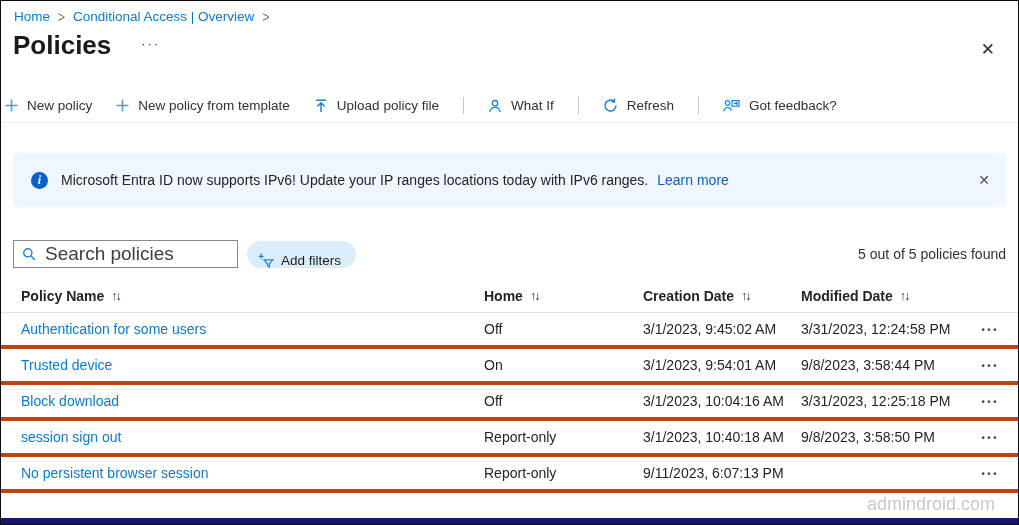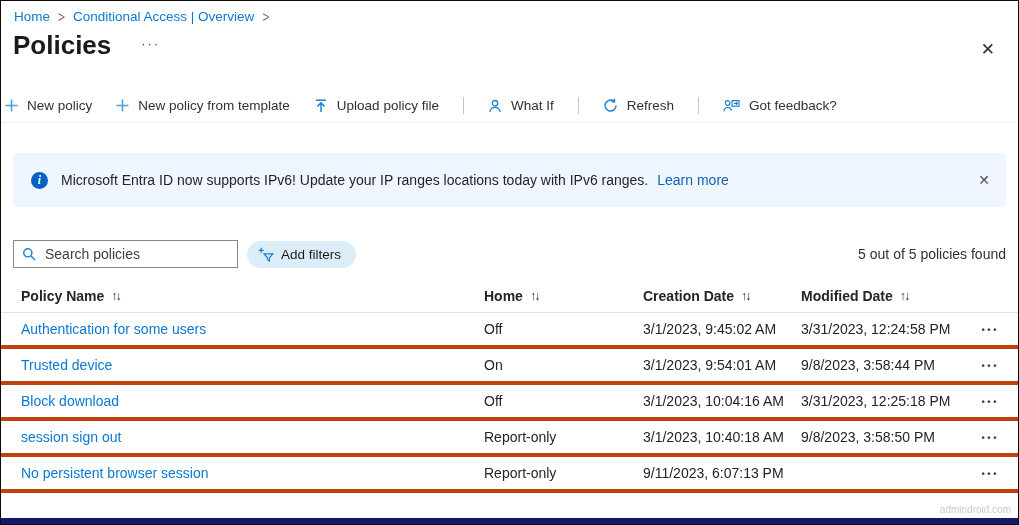--- a/index.html
+++ b/index.html
@@ -35,39 +35,39 @@
   .info-icon { flex:0 0 auto; width:17px; height:17px; border-radius:50%; background:#0762c8; color:#fff;
                display:flex; align-items:center; justify-content:center; margin-right:13px;
                font-family:"Liberation Serif", serif; font-style:italic; font-weight:700; font-size:12px; }
   .banner-link { color:#0e63b3; margin-left:9px; cursor:pointer; white-space:nowrap; }
   .banner-close { margin-left:auto; color:#50504e; font-size:14px; cursor:pointer; padding-left:12px; }
 
   
   .filter-row { display:flex; align-items:center; margin:33px 12px 0 12px; }
   .search-box { display:flex; align-items:center; gap:7px; width:225px; height:28px;
                 border:1px solid #8a8886; background:#fff; padding:0 8px; }
-  .search-box input { border:none; outline:none; width:100%; font-size:14px; color:#1b1a19;
+  .search-box input { border:none; outline:none; width:100%; font-size:19px; color:#1b1a19;
                       font-family:"Liberation Sans", sans-serif; background:transparent; }
   .search-box input::placeholder { color:#3f3e3d; opacity:1; }
-  .add-filters { display:flex; align-items:center; gap:7px; margin-left:9px; height:27px; padding:0 15px 0 11px;
+  .add-filters { display:flex; align-items:flex-end; gap:7px; margin-left:9px; height:27px; padding:0 15px 0 11px;
                  background:#dcedfa; border-radius:14px; font-size:13.5px; color:#1b1a19; cursor:pointer; }
   .result-count { margin-left:auto; font-size:14px; color:#323130; }
 
   
   .table { margin-top:12px; }
   .thead, .trow { display:grid; grid-template-columns:463px 159px 158px 180px 1fr; padding-left:20px; align-items:center; }
   .thead { height:33px; border-bottom:1px solid #e3e1df; font-size:14px; font-weight:700; color:#252423; }
   .th { display:flex; align-items:center; gap:7px; cursor:pointer; }
   .sort-glyph { font-size:12.5px; font-weight:400; color:#33322f; letter-spacing:-2px; }
   .trow { height:36px; border-bottom:4px solid #c2410c; font-size:14px; color:#252423; }
   .policy-link { color:#0b79d0; cursor:pointer; white-space:nowrap; }
   .cell-more { text-align:right; padding-right:19px; color:#3b3a39; font-size:9.5px; font-weight:700;
                letter-spacing:2.5px; cursor:pointer; }
 
-  .watermark { position:absolute; right:7px; bottom:9px; color:#c9c9c9; font-size:10px; }
+  .watermark { position:absolute; right:23px; bottom:9px; color:#c9c9c9; font-size:18px; }
   .bottom-bar { position:absolute; left:0; right:0; bottom:0; height:6px; background:#17176d; }
 </style>
 </head>
 <body>
 
 <div class="page">
 
   <div class="breadcrumb">
     <span class="crumb">Home</span>
     <span class="crumb-sep">&gt;</span>

